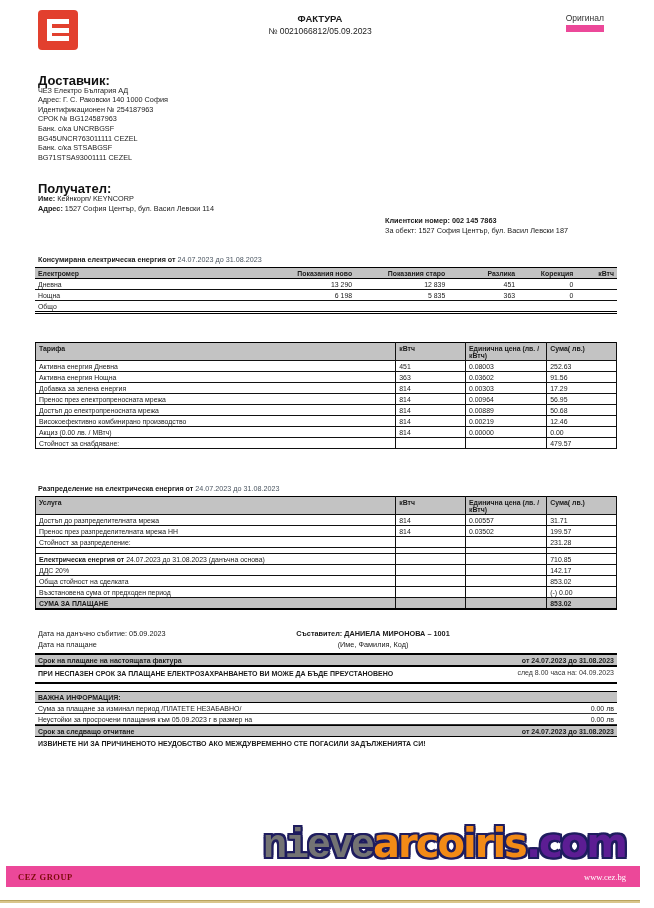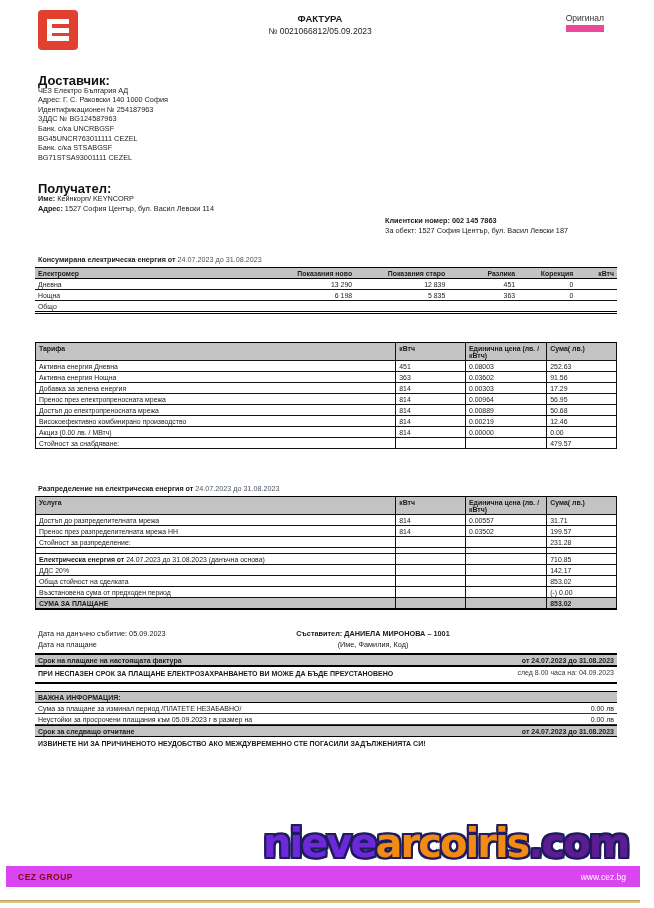--- a/index.html
+++ b/index.html
@@ -61,25 +61,25 @@
   .kvrow.shade { background:#c3c3c3; font-weight:bold; border-top:1.5px solid #000; border-bottom:1.5px solid #000; }
   .kvrow.final { font-weight:bold; border-bottom:none; padding-top:2.5px; }
 
   .codes { position:absolute; left:38px; top:766px; font-size:7.3px; line-height:11px; color:#222; }
 
   
   .watermark { position:absolute; left:263px; top:820px; font-family:"DejaVu Sans", sans-serif;
                font-weight:bold; font-size:40px; letter-spacing:-2px; white-space:nowrap;
                text-shadow:-2px -2px 0 #1e1c5e, 2px -2px 0 #1e1c5e, -2px 2px 0 #1e1c5e, 2px 2px 0 #1e1c5e,
                            -2px 0 0 #1e1c5e, 2px 0 0 #1e1c5e, 0 -2px 0 #1e1c5e, 0 2px 0 #1e1c5e; }
-  .wm1 { color:#6d28d9; } .wm2 { color:#f28a16; } .wm3 { color:#5c1d93; }
-
-  
-  .footer-bar { position:absolute; left:6px; right:0; top:866px; height:21px; background:#d946ef;
-                display:flex; align-items:center; justify-content:space-between; padding:0 14px 0 12px; }
+  .wm1 { color:#737373;font-family:Liberation Mono, monospace; } .wm2 { color:#f28a16; } .wm3 { color:#5c1d93; }
+
+  
+  .footer-bar { position:absolute; left:6px; right:0; top:866px; height:21px; background:#ec4899;
+                display:flex; align-items:center; justify-content:space-between; padding:0 14px 0 12px;font-family:Liberation Serif, serif; }
   .footer-left { color:#7d0b0b; font-weight:bold; font-size:8.5px; letter-spacing:0.5px; }
   .footer-right { color:#fff; font-size:8.5px; }
   .bottom-line { position:absolute; left:0; right:0; top:900px; height:3px; background:#d9c58b; border-top:1px solid #b9a45f; }
 </style>
 </head>
 <body>
 
 <div class="page">
 
   <div class="logo">
@@ -94,21 +94,21 @@
   <div class="title">ФАКТУРА</div>
   <div class="inv-no">№ 0021066812/05.09.2023</div>
   <div class="original">Оригинал</div>
 
   <div class="supplier">
     <div class="hd">Доставчик:</div>
     <div>
         <div>ЧЕЗ Електро България АД</div>
         <div>Адрес: Г. С. Раковски 140 1000 София</div>
         <div>Идентификационен № 254187963</div>
-        <div>ЗДДС № BG124587963</div>
+        <div>СРОК № BG124587963</div>
         <div>Банк. с/ка UNCRBGSF</div>
         <div>BG45UNCR763011111 CEZEL</div>
         <div>Банк. с/ка STSABGSF</div>
         <div>BG71STSA93001111 CEZEL</div>
       </div>
   </div>
 
   <div class="recipient">
     <div class="hd">Получател:</div>
     <div><span class="lbl">Име:</span><span> Кейнкорп/ KEYNCORP</span></div>

